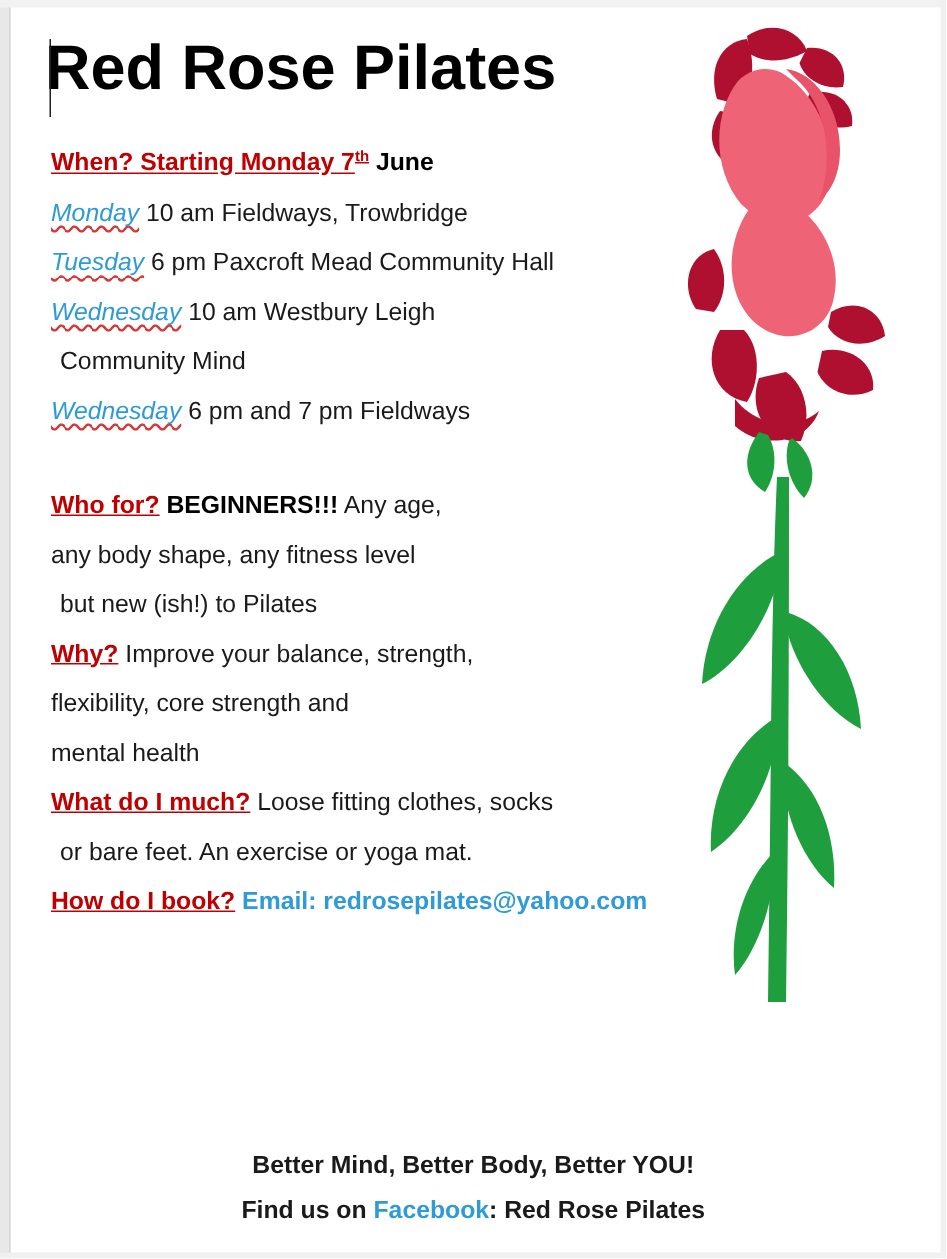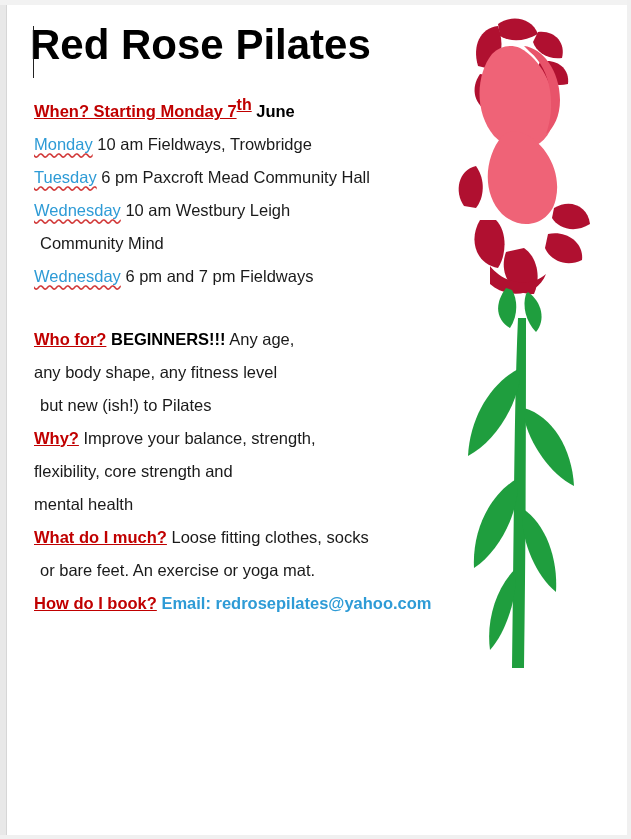--- a/index.html
+++ b/index.html
@@ -99,28 +99,29 @@
   .blue-bold {
     color: #2e9bd6;
     font-weight: bold;
   }
   .bold {
     font-weight: bold;
     color: #000;
     text-align: right;
   }
   .sup {
-    font-size: 16px;
+    font-size: 10px;
     vertical-align: super;
   }
   .squiggle {
     text-decoration: underline;
     text-decoration-style: wavy;
     text-decoration-color: #d23b3b;
     text-underline-offset: 3px;
+    font-style: italic;
   }
 
   
   #footer {
     position: absolute;
     left: 0;
     top: 762px;
     width: 631px;
     text-align: center;
   }
@@ -206,20 +207,26 @@
       <span>or bare feet. An exercise or yoga mat.</span>
     </div>
 
 
     <div class="line">
       <span class="red">How do I book?</span><span class="blue-bold"> Email: redrosepilates@yahoo.com</span>
     </div>
 
   </div>
 
+  <div id="footer">
+    <div class="footer-line">Better Mind, Better Body, Better YOU!</div>
+    <div class="footer-line">
+      <span>Find us on </span><span class="blue-bold">Facebook</span><span>: Red Rose Pilates</span>
+    </div>
+  </div>
 
   <svg id="flower" viewBox="0 0 200 690" xmlns="http://www.w3.org/2000/svg">
 
     <path d="M58 58 C52 38 60 20 78 18 C84 34 82 50 74 62 Z" fill="#b01030"></path>
     <path d="M78 16 C92 6 112 10 118 26 C104 34 90 34 80 28 Z" fill="#b01030"></path>
     <path d="M118 24 C134 22 146 34 142 50 C128 52 116 44 113 34 Z" fill="#b01030"></path>
     <path d="M120 54 C136 50 150 60 148 76 C132 80 120 72 116 62 Z" fill="#b01030"></path>
     <path d="M60 66 C50 80 54 98 70 104 C78 92 78 76 72 68 Z" fill="#b01030"></path>
 
     <path d="M72 46 C56 66 54 104 74 128 C96 150 124 142 132 118 C140 92 126 54 100 40 C90 36 80 38 72 46 Z" fill="#ef6377"></path>

